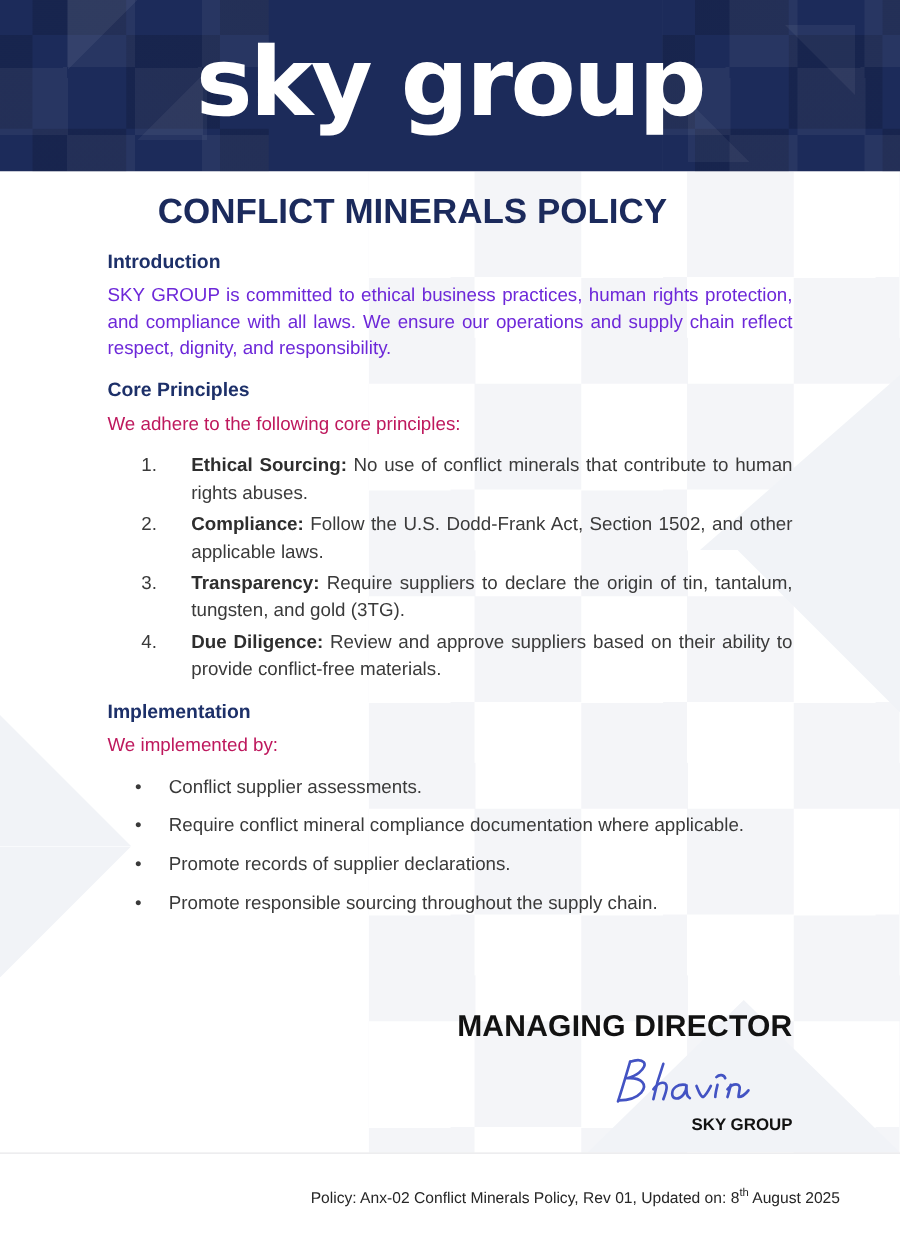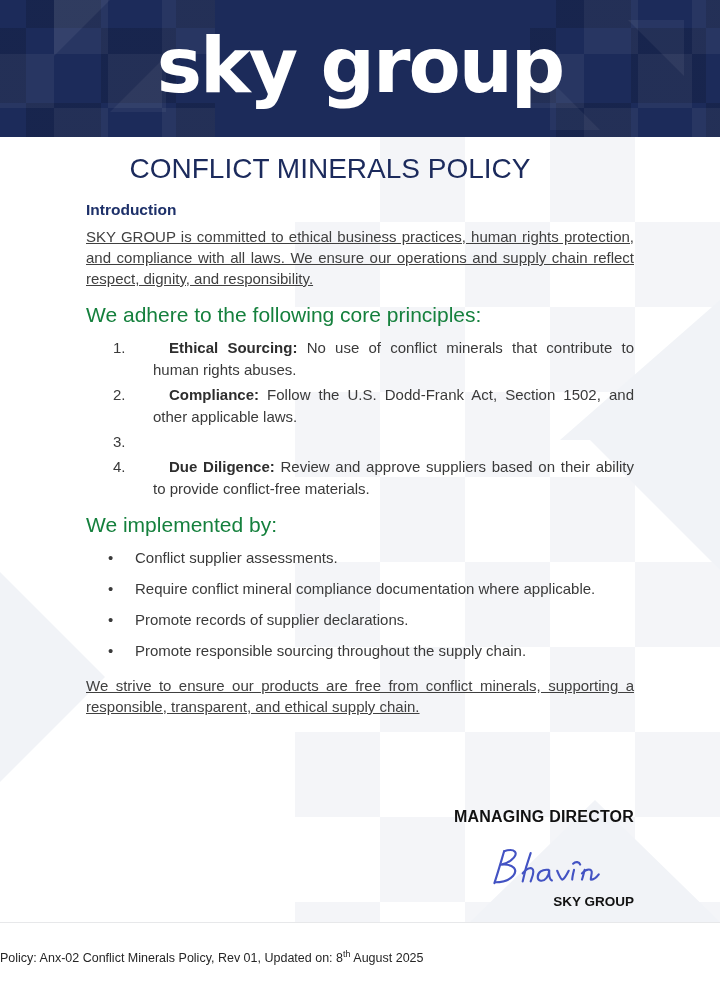--- a/index.html
+++ b/index.html
@@ -56,68 +56,68 @@
     line-height:1;
     transform:translateY(-3px);
     position:relative;z-index:3;
   }
 
   
   .doc-title{
     position:absolute;top:153px;left:0;width:660px;
     text-align:center;z-index:2;
     color:#1b2a5c;
-    font-size:28px;font-weight:normal;letter-spacing:0px;
+    font-size:28px;font-weight:bold;letter-spacing:0px;
   }
 
   
   .body-col{position:absolute;top:201px;left:86px;width:548px;z-index:2;}
   .sec-h{
     color:#1d3069;font-size:15.5px;font-weight:bold;
     margin:0 0 7px 0;line-height:18px;
   }
   .par{
-    color:#404040;font-size:15px;line-height:21px;
-    text-align:justify;margin:0 0 15px 0;text-decoration:underline;
-  }
-  .lead{color:#15803d;font-size:21px;line-height:21px;margin:0 0 12px 0;}
+    color:#6d28d9;font-size:15px;line-height:21px;
+    text-align:justify;margin:0 0 15px 0;
+  }
+  .lead{color:#be185d;font-size:15px;line-height:21px;margin:0 0 12px 0;}
   .num-list{margin:0 0 14px 0;}
   .num-item{
     display:grid;grid-template-columns:67px 1fr;
     color:#3a3a3a;font-size:15px;line-height:22px;
     margin-bottom:3px;
   }
   .num-item .num{padding-left:27px;}
   .num-item .itxt{text-align:justify;}
-  .num-item .ilabel{font-weight:bold;color:#2e2e2e;margin-left:16px;}
+  .num-item .ilabel{font-weight:bold;color:#2e2e2e;}
   .bullet-list{margin:0 0 14px 0;}
   .bullet-item{
     display:grid;grid-template-columns:49px 1fr;
     color:#3a3a3a;font-size:15px;line-height:21px;
     margin-bottom:10px;
   }
   .bullet-item .bdot{padding-left:22px;font-size:15px;}
 
   
   .sign-block{
     position:absolute;top:808px;right:86px;z-index:2;
     text-align:right;
   }
   .sign-role{
-    color:#121212;font-size:16px;font-weight:bold;letter-spacing:0.2px;
-    margin:0 0 20px 0;
+    color:#121212;font-size:24px;font-weight:bold;letter-spacing:0.2px;
+    margin:0 0 8px 0;
   }
   .sign-svg{display:block;margin:0 8px 0 auto;}
   .sign-company{color:#121212;font-size:13.5px;font-weight:bold;margin:2px 0 0 0;}
 
   
   .sep-line{position:absolute;top:922px;left:0;width:720px;border-top:1px solid #e7e8ea;z-index:2;}
   .footer{
     position:absolute;top:950px;left:0;width:672px;z-index:2;
-    text-align:left;color:#262626;font-size:12.5px;line-height:16px;
+    text-align:right;color:#262626;font-size:12.5px;line-height:16px;
   }
   .footer sup{font-size:9px;vertical-align:super;line-height:0;}
 </style>
 </head>
 <body>
 
 <div class="page">
 
   <div class="wm">
     <div class="wm-checker"></div>
@@ -138,40 +138,43 @@
     <div class="logo">sky group</div>
   </div>
 
   <div class="doc-title">CONFLICT MINERALS POLICY</div>
 
   <div class="body-col">
 
     <h3 class="sec-h">Introduction</h3>
     <p class="par">SKY GROUP is committed to ethical business practices, human rights protection, and compliance with all laws. We ensure our operations and supply chain reflect respect, dignity, and responsibility.</p>
 
+    <h3 class="sec-h">Core Principles</h3>
     <p class="lead">We adhere to the following core principles:</p>
 
     <div class="num-list">
       <div class="num-item">
         <span class="num">1.</span>
         <span class="itxt"><b class="ilabel">Ethical Sourcing:</b><span> No use of conflict minerals that contribute to human rights abuses.</span></span>
       </div>
       <div class="num-item">
         <span class="num">2.</span>
         <span class="itxt"><b class="ilabel">Compliance:</b><span> Follow the U.S. Dodd-Frank Act, Section 1502, and other applicable laws.</span></span>
       </div>
       <div class="num-item">
         <span class="num">3.</span>
+        <span class="itxt"><b class="ilabel">Transparency:</b><span> Require suppliers to declare the origin of tin, tantalum, tungsten, and gold (3TG).</span></span>
       </div>
       <div class="num-item">
         <span class="num">4.</span>
         <span class="itxt"><b class="ilabel">Due Diligence:</b><span> Review and approve suppliers based on their ability to provide conflict-free materials.</span></span>
       </div>
     </div>
 
+    <h3 class="sec-h">Implementation</h3>
     <p class="lead">We implemented by:</p>
 
     <div class="bullet-list">
       <div class="bullet-item">
         <span class="bdot">•</span>
         <span>Conflict supplier assessments.</span>
       </div>
       <div class="bullet-item">
         <span class="bdot">•</span>
         <span>Require conflict mineral compliance documentation where applicable.</span>
@@ -179,21 +182,20 @@
       <div class="bullet-item">
         <span class="bdot">•</span>
         <span>Promote records of supplier declarations.</span>
       </div>
       <div class="bullet-item">
         <span class="bdot">•</span>
         <span>Promote responsible sourcing throughout the supply chain.</span>
       </div>
     </div>
 
-    <p class="par">We strive to ensure our products are free from conflict minerals, supporting a responsible, transparent, and ethical supply chain.</p>
 
   </div>
 
   <div class="sign-block">
     <div class="sign-role">MANAGING DIRECTOR</div>
     <svg class="sign-svg" width="150" height="46" viewBox="0 0 150 52" aria-label="Bhavin">
       <g fill="none" stroke="#4353c3" stroke-width="2.4" stroke-linecap="round" stroke-linejoin="round">
         <path d="M22,6 C19,16 15,30 11,42"></path>
         <path d="M22,6 C34,2 40,8 30,16 C27,18.5 23,20 19,21 C33,20 38,27 32,34 C27,39.5 18,41 12,41"></path>
         <path d="M52,8 C48,19 45,30 43,40"></path>

